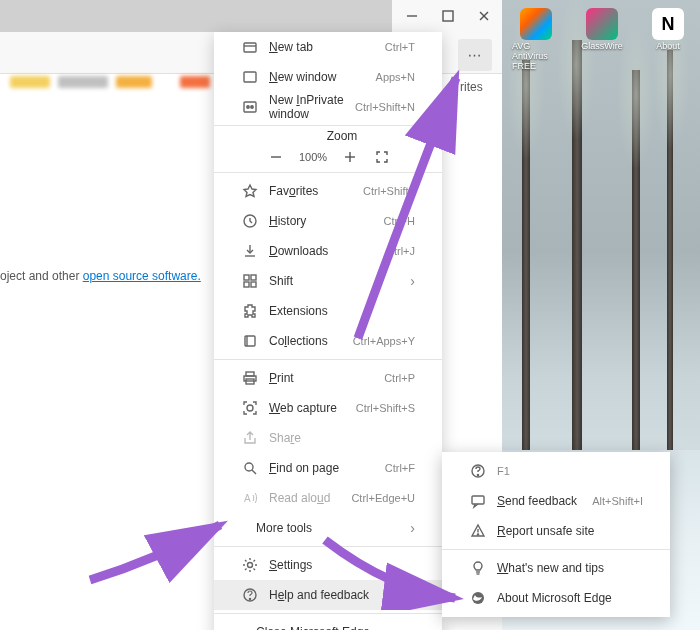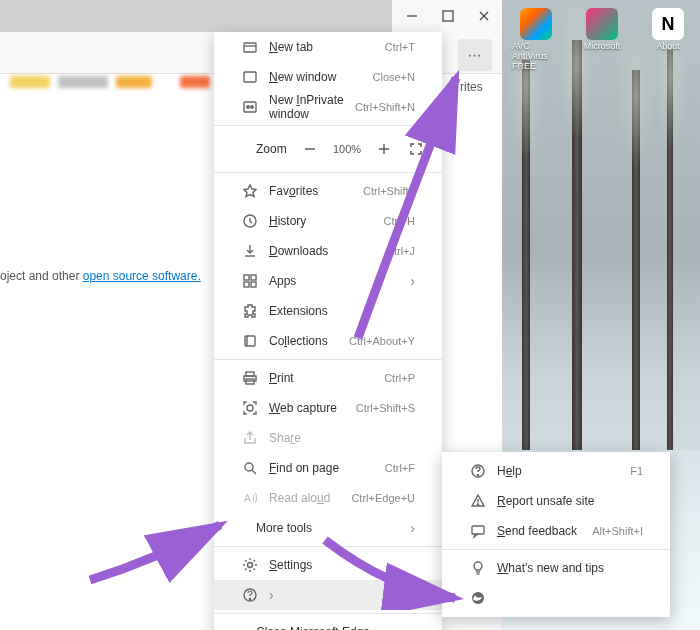--- a/index.html
+++ b/index.html
@@ -62,21 +62,21 @@
     .menu-icon { width: 18px; height: 18px; margin-right: 10px; display: flex; align-items: center;
       justify-content: center; color: #666; flex-shrink: 0; }
     .menu-item.disabled .menu-icon { color: #bbb; }
     .menu-label { flex: 1; }
     .menu-label u { text-decoration: underline; }
     .menu-shortcut { color: #888; font-size: 11px; }
     .menu-chevron { color: #888; font-size: 14px; }
     .menu-sep { height: 1px; background: #e4e4e4; margin: 3px 0; }
     .menu-item.indent { padding-left: 42px; }
     
-    .zoom-row { display: flex; align-items: center; height: 40px; padding: 0 14px; }
+    .zoom-row { display: flex; align-items: center; height: 40px; padding: 0 14px; flex-direction: column; }
     .zoom-label { flex: 1; padding-left: 28px; }
     .zoom-ctrl { display: flex; align-items: center; gap: 6px; }
     .zoom-btn { width: 28px; height: 28px; display: flex; align-items: center; justify-content: center;
       cursor: pointer; font-size: 18px; color: #555; border-radius: 2px; }
     .zoom-val { font-size: 11px; color: #555; width: 34px; text-align: center; }
     .zoom-expand { width: 24px; height: 24px; display: flex; align-items: center; justify-content: center;
       cursor: pointer; color: #555; }
     
     .submenu {
       position: absolute; left: 442px; top: 452px; width: 228px; background: #fff;
@@ -100,21 +100,21 @@
   <div class="snow-ground"></div>
 </div>
 
 <div class="desktop-icons">
   <div class="desktop-icon">
     <div class="icon-img avg-icon"></div>
     <div class="label">AVG AntiVirus FREE</div>
   </div>
   <div class="desktop-icon">
     <div class="icon-img glasswire-icon"></div>
-    <div class="label">Microsoft</div>
+    <div class="label">GlassWire</div>
   </div>
   <div class="desktop-icon">
     <div class="icon-img notion-icon">N</div>
     <div class="label">About</div>
   </div>
 </div>
 
 <div class="browser-bg"></div>
 <div class="browser-tabbar"></div>
 
@@ -169,21 +169,21 @@
     <span class="menu-label"><u>N</u>ew tab</span>
     <span class="menu-shortcut">Ctrl+T</span>
   </div>
   <div class="menu-item">
     <span class="menu-icon">
         <svg class="ico">
           <rect x="2" y="3" width="12" height="10" rx="1"></rect>
         </svg>
       </span>
     <span class="menu-label"><u>N</u>ew window</span>
-    <span class="menu-shortcut">Close+N</span>
+    <span class="menu-shortcut">Apps+N</span>
   </div>
   <div class="menu-item">
     <span class="menu-icon">
         <svg class="ico">
           <rect x="2" y="3" width="12" height="10" rx="1"></rect>
           <circle cx="6" cy="8" r="1.2" fill="currentColor"></circle>
           <circle cx="10" cy="8" r="1.2" fill="currentColor"></circle>
         </svg>
       </span>
     <span class="menu-label">New <u>I</u>nPrivate window</span>
@@ -248,40 +248,40 @@
   </div>
   <div class="menu-item">
     <span class="menu-icon">
         <svg class="ico">
           <rect x="2" y="2" width="5" height="5"></rect>
           <rect x="9" y="2" width="5" height="5"></rect>
           <rect x="2" y="9" width="5" height="5"></rect>
           <rect x="9" y="9" width="5" height="5"></rect>
         </svg>
       </span>
-    <span class="menu-label">Apps</span>
+    <span class="menu-label">Shift</span>
     <span class="menu-chevron">›</span>
   </div>
   <div class="menu-item">
     <span class="menu-icon">
         <svg class="ico">
           <path d="M6 2h4v2h3v4h-2v3h2v3h-3v-2h-4v2H3v-3h2V8H3V4h3z"></path>
         </svg>
       </span>
     <span class="menu-label">Extensions</span>
   </div>
   <div class="menu-item">
     <span class="menu-icon">
         <svg class="ico">
           <rect x="3" y="3" width="10" height="10" rx="1"></rect>
           <line x1="5" y1="3" x2="5" y2="13"></line>
         </svg>
       </span>
     <span class="menu-label">Co<u>l</u>lections</span>
-    <span class="menu-shortcut">Ctrl+About+Y</span>
+    <span class="menu-shortcut">Ctrl+Apps+Y</span>
   </div>
   <div class="menu-sep"></div>
   <div class="menu-item">
     <span class="menu-icon">
         <svg class="ico">
           <rect x="4" y="2" width="8" height="4"></rect>
           <rect x="2" y="6" width="12" height="5"></rect>
           <rect x="4" y="9" width="8" height="5"></rect>
         </svg>
       </span>
@@ -344,78 +344,79 @@
     <span class="menu-label"><u>S</u>ettings</span>
   </div>
   <div class="menu-item highlighted">
     <span class="menu-icon">
         <svg class="ico">
           <circle cx="8" cy="8" r="6"></circle>
           <path d="M6 6c0-1 1-2 2-2s2 1 2 2-1 1.5-2 2v1" stroke-width="1.2"></path>
           <circle cx="8" cy="12" r="0.6" fill="currentColor"></circle>
         </svg>
       </span>
+    <span class="menu-label">H<u>e</u>lp and feedback</span>
     <span class="menu-chevron">›</span>
   </div>
   <div class="menu-sep"></div>
   <div class="menu-item indent">
     <span class="menu-label">Close Microsoft Edge</span>
   </div>
 </div>
 
 <div class="submenu">
   <div class="menu-item">
     <span class="menu-icon">
         <svg class="ico">
           <circle cx="8" cy="8" r="6"></circle>
           <path d="M6 6c0-1 1-2 2-2s2 1 2 2-1 1.5-2 2v1"></path>
           <circle cx="8" cy="12" r="0.6" fill="currentColor"></circle>
         </svg>
       </span>
-    <span class="menu-label">H<u>e</u>lp</span>
     <span class="menu-shortcut">F1</span>
+  </div>
+  <div class="menu-item">
+    <span class="menu-icon">
+        <svg class="ico">
+          <rect x="2" y="3" width="12" height="8" rx="1"></rect>
+          <path d="M5 11l-1 3 4-3"></path>
+        </svg>
+      </span>
+    <span class="menu-label"><u>S</u>end feedback</span>
+    <span class="menu-shortcut">Alt+Shift+I</span>
   </div>
   <div class="menu-item">
     <span class="menu-icon">
         <svg class="ico">
           <polygon points="8,2 14,13 2,13"></polygon>
           <line x1="8" y1="6" x2="8" y2="9.5"></line>
           <circle cx="8" cy="11.5" r="0.6" fill="currentColor"></circle>
         </svg>
       </span>
     <span class="menu-label"><u>R</u>eport unsafe site</span>
   </div>
-  <div class="menu-item">
-    <span class="menu-icon">
-        <svg class="ico">
-          <rect x="2" y="3" width="12" height="8" rx="1"></rect>
-          <path d="M5 11l-1 3 4-3"></path>
-        </svg>
-      </span>
-    <span class="menu-label"><u>S</u>end feedback</span>
-    <span class="menu-shortcut">Alt+Shift+I</span>
-  </div>
   <div class="menu-sep"></div>
   <div class="menu-item">
     <span class="menu-icon">
         <svg class="ico">
           <path d="M8 2a4 4 0 0 1 4 4c0 2-1.5 3-2 4H6c-.5-1-2-2-2-4a4 4 0 0 1 4-4z"></path>
           <line x1="6" y1="12" x2="10" y2="12"></line>
           <line x1="6.5" y1="14" x2="9.5" y2="14"></line>
         </svg>
       </span>
     <span class="menu-label"><u>W</u>hat's new and tips</span>
   </div>
   <div class="menu-item">
     <span class="menu-icon">
         <svg class="ico">
           <circle cx="8" cy="8" r="6" fill="currentColor" stroke="none"></circle>
           <path d="M3 9c2 3 8 2 9-2-2 1-6 1-7-2" fill="#fff" stroke="none"></path>
         </svg>
       </span>
+    <span class="menu-label">About Microsoft Edge</span>
   </div>
 </div>
 
 <div class="arrow" style="left:338px; top:68px;">
   <svg width="140" height="280">
       <defs>
         <marker id="ah1" markerWidth="10" markerHeight="10" refX="8" refY="3" orient="auto">
           <polygon points="0,0 9,3 0,6" fill="#9d5fd4"></polygon>
         </marker>
       </defs>

